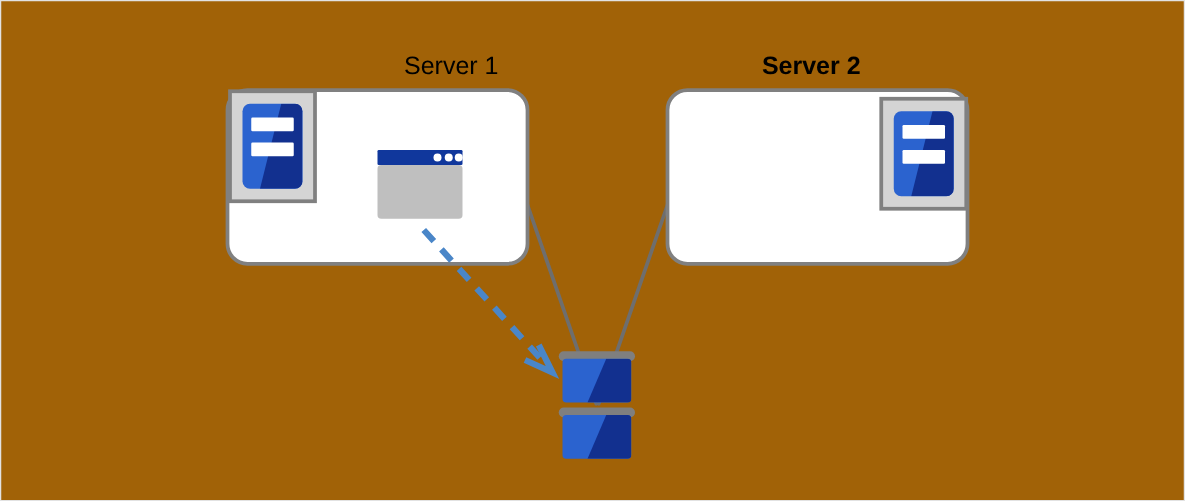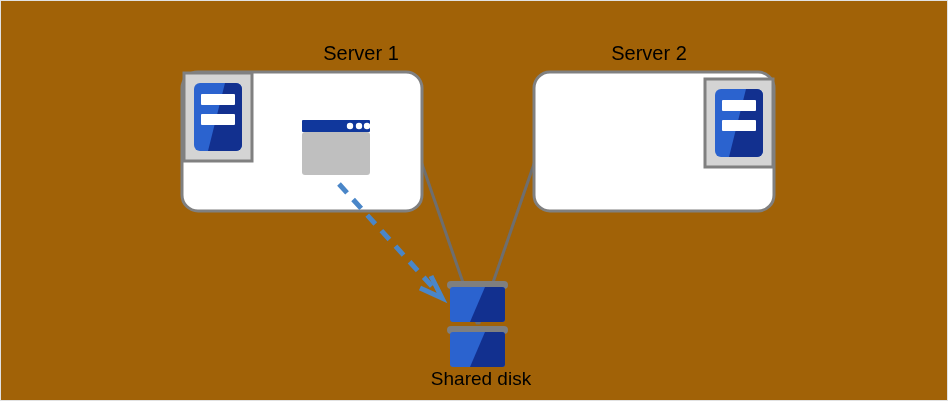--- a/index.html
+++ b/index.html
@@ -39,20 +39,21 @@
     left: 240px;
     top: 42px;
     width: 240px;
     font-size: 20px;
   }
   #label-server2 {
     left: 528px;
     top: 42px;
     width: 240px;
     font-size: 20px;
+    font-weight: bold;
   }
   #label-app-a {
     left: 264px;
     top: 91px;
     width: 180px;
     font-size: 19px;
   }
   #label-shared-disk {
     left: 390px;
     top: 368px;
@@ -140,15 +141,14 @@
       <path d="M 419 287 L 441 297 L 430 275" fill="none" stroke="#4a86c8" stroke-width="5" stroke-linejoin="miter" stroke-linecap="butt"></path>
     </g>
 
   </svg>
 
   <div class="lbl" id="label-server1">Server 1</div>
 
   <div class="lbl" id="label-server2">Server 2</div>
 
 
-  <div class="lbl" id="label-shared-disk">Shared disk</div>
 
 </div>
 
 </body></html>

